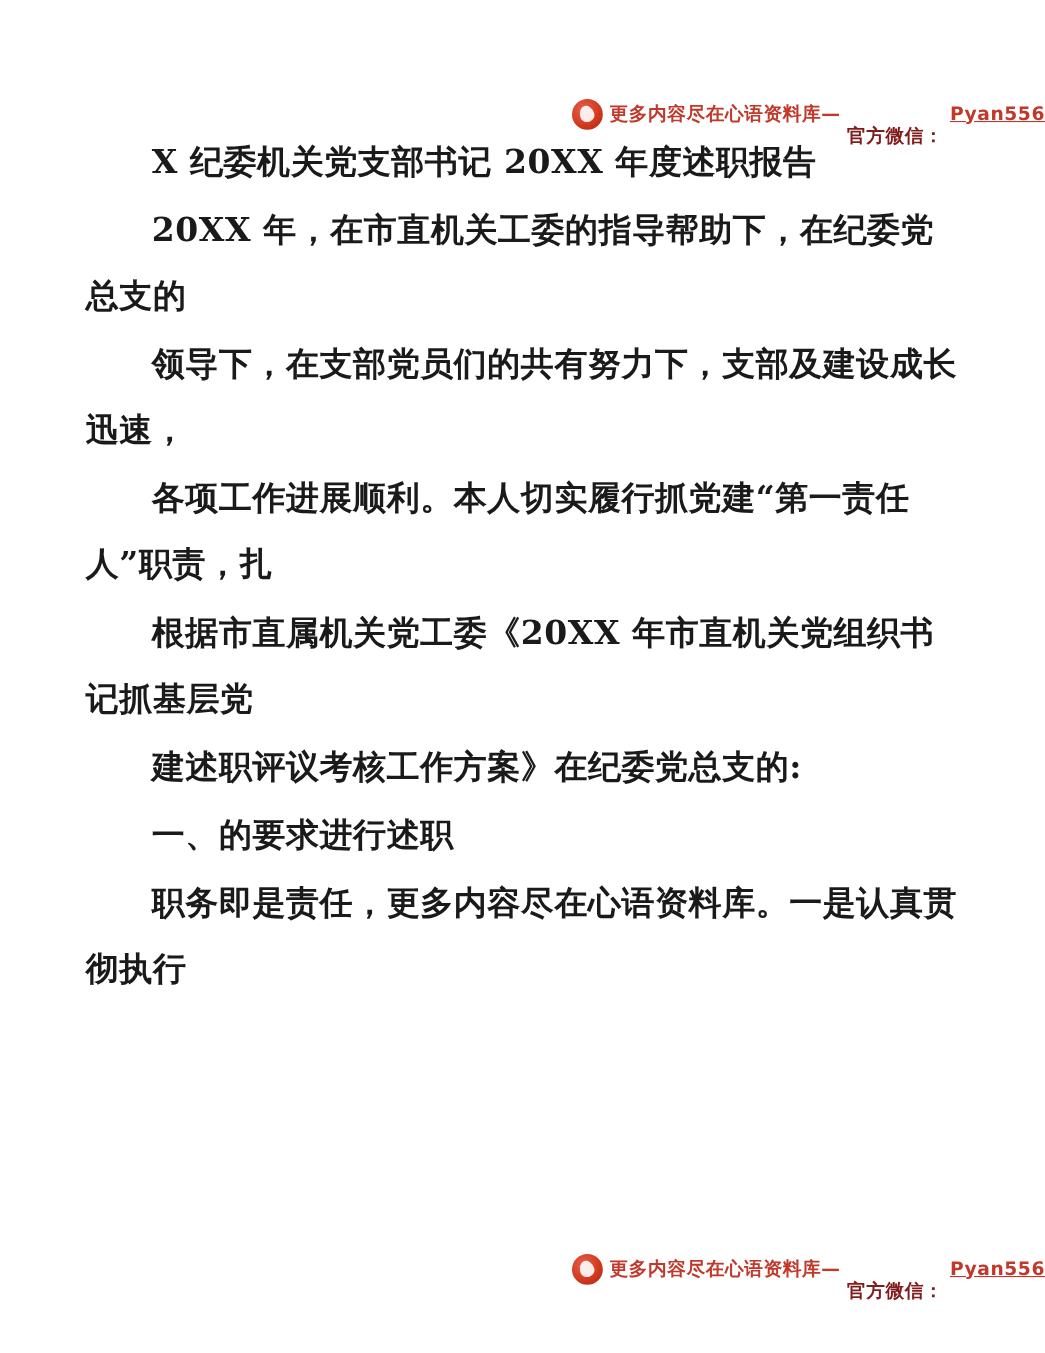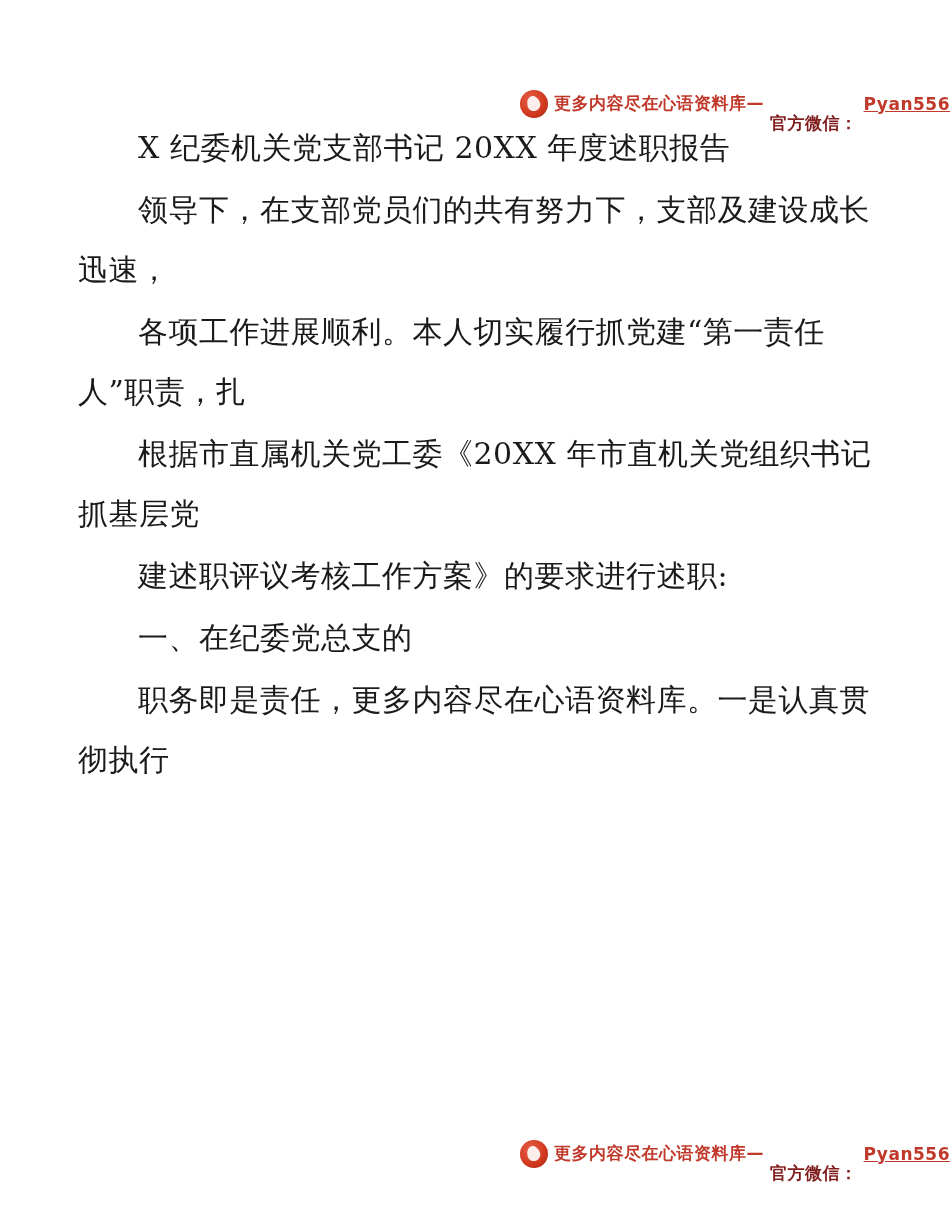--- a/index.html
+++ b/index.html
@@ -72,20 +72,21 @@
     font-family: "DejaVu Sans", "Liberation Sans", sans-serif;
     text-decoration: underline;
   }
 
   
   .doc-body {
     position: absolute;
     left: 78px;
     top: 118px;
     width: 800px;
+    font-weight: bold;
   }
   .para {
     font-size: 30px;
     line-height: 60px;
     color: #1a1a1a;
     text-indent: 2em;
     letter-spacing: 0.5px;
     font-family: "DejaVu Serif", "Liberation Serif", serif;
     margin: 0 0 2px 0;
     word-break: break-all;
@@ -98,25 +99,26 @@
 
   <div class="watermark top">
     <span class="wm-logo"></span>
     <span class="wm-text">更多内容尽在心语资料库—</span>
     <span class="wm-text sub">官方微信：</span>
     <span class="wm-text code">Pyan556</span>
   </div>
 
   <div class="doc-body">
     <p class="para">X 纪委机关党支部书记 20XX 年度述职报告</p>
+    <p class="para">20XX 年，在市直机关工委的指导帮助下，在纪委党总支的</p>
     <p class="para">领导下，在支部党员们的共有努力下，支部及建设成长迅速，</p>
     <p class="para">各项工作进展顺利。本人切实履行抓党建“第一责任人”职责，扎</p>
     <p class="para">根据市直属机关党工委《20XX 年市直机关党组织书记抓基层党</p>
-    <p class="para">建述职评议考核工作方案》的要求进行述职:</p>
-    <p class="para">一、在纪委党总支的</p>
+    <p class="para">建述职评议考核工作方案》在纪委党总支的:</p>
+    <p class="para">一、的要求进行述职</p>
     <p class="para">职务即是责任，更多内容尽在心语资料库。一是认真贯彻执行</p>
   </div>
 
   <div class="watermark bottom">
     <span class="wm-logo"></span>
     <span class="wm-text">更多内容尽在心语资料库—</span>
     <span class="wm-text sub">官方微信：</span>
     <span class="wm-text code">Pyan556</span>
   </div>
 

